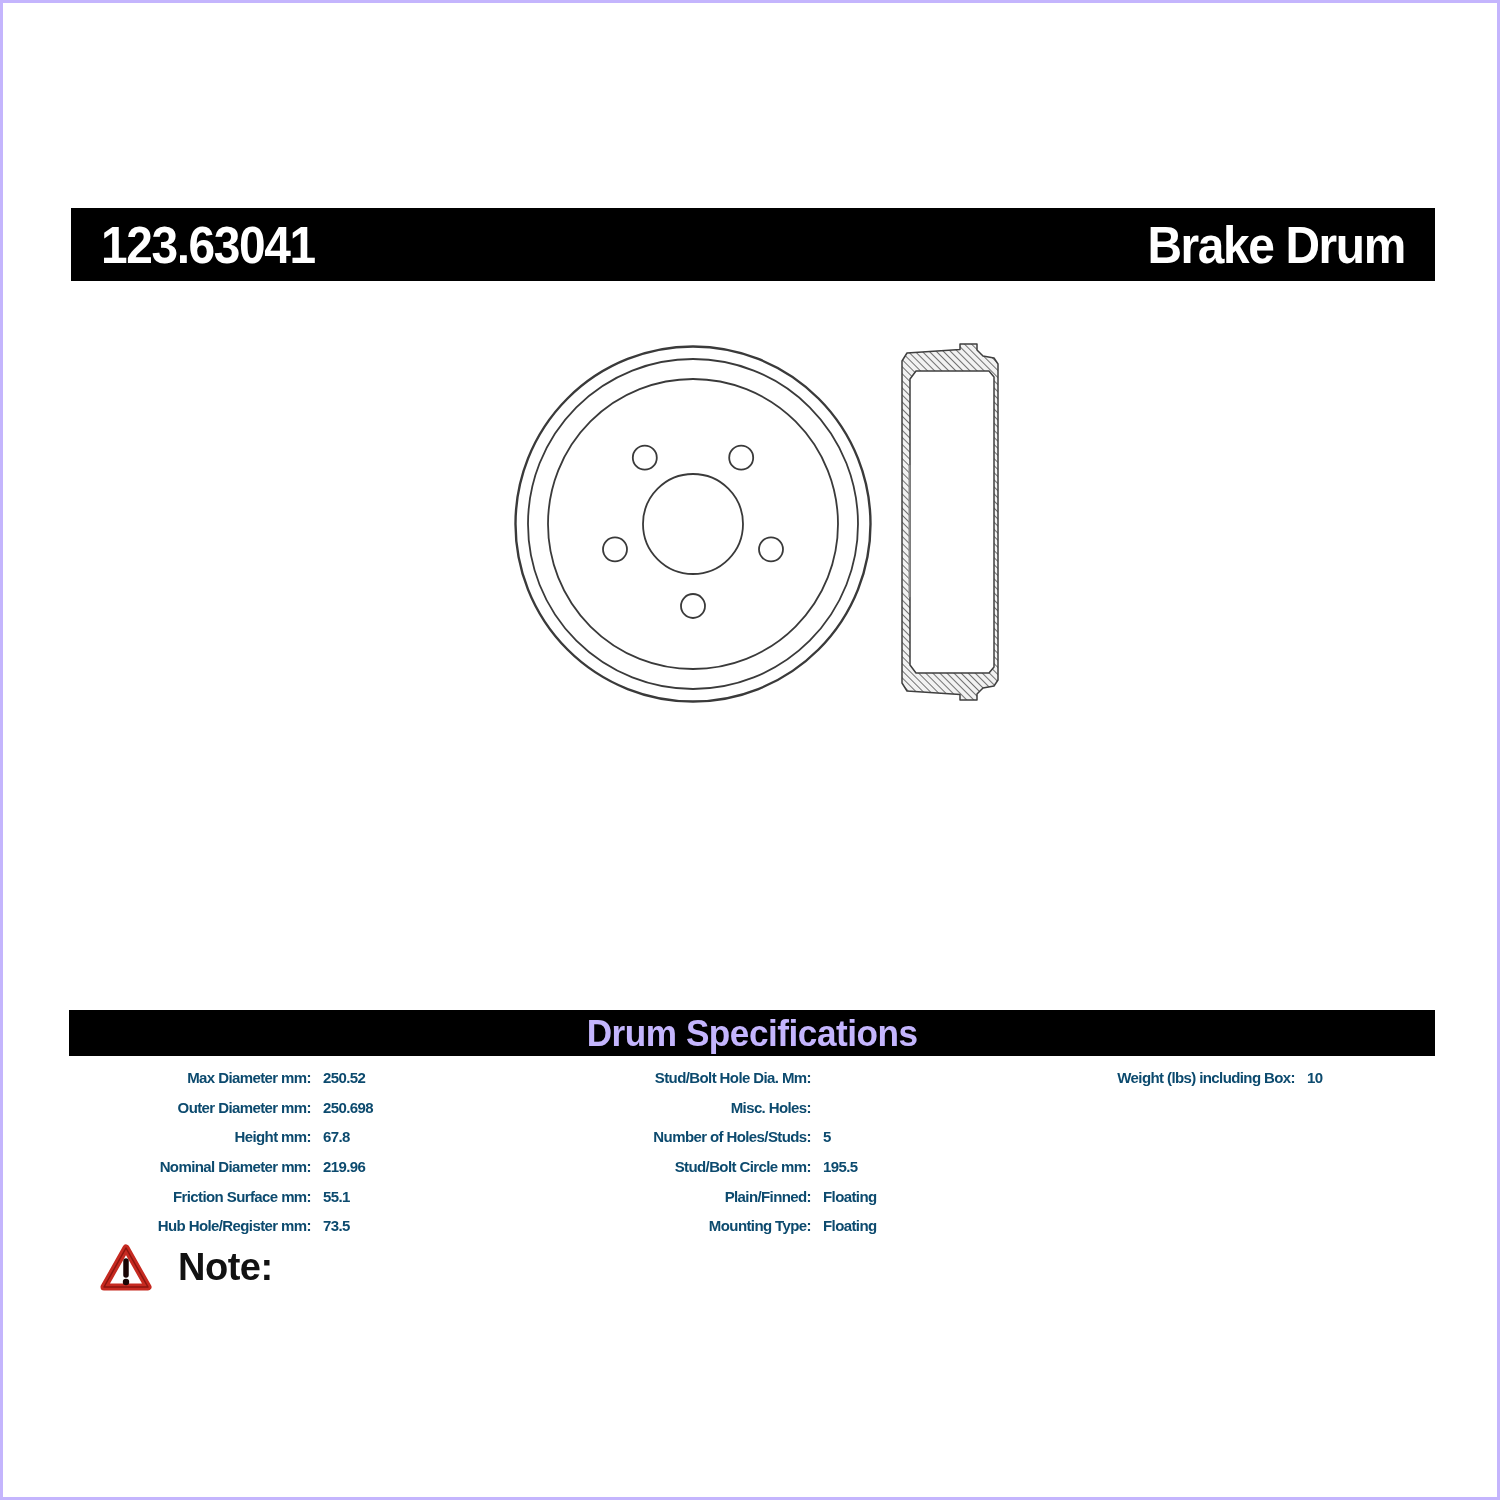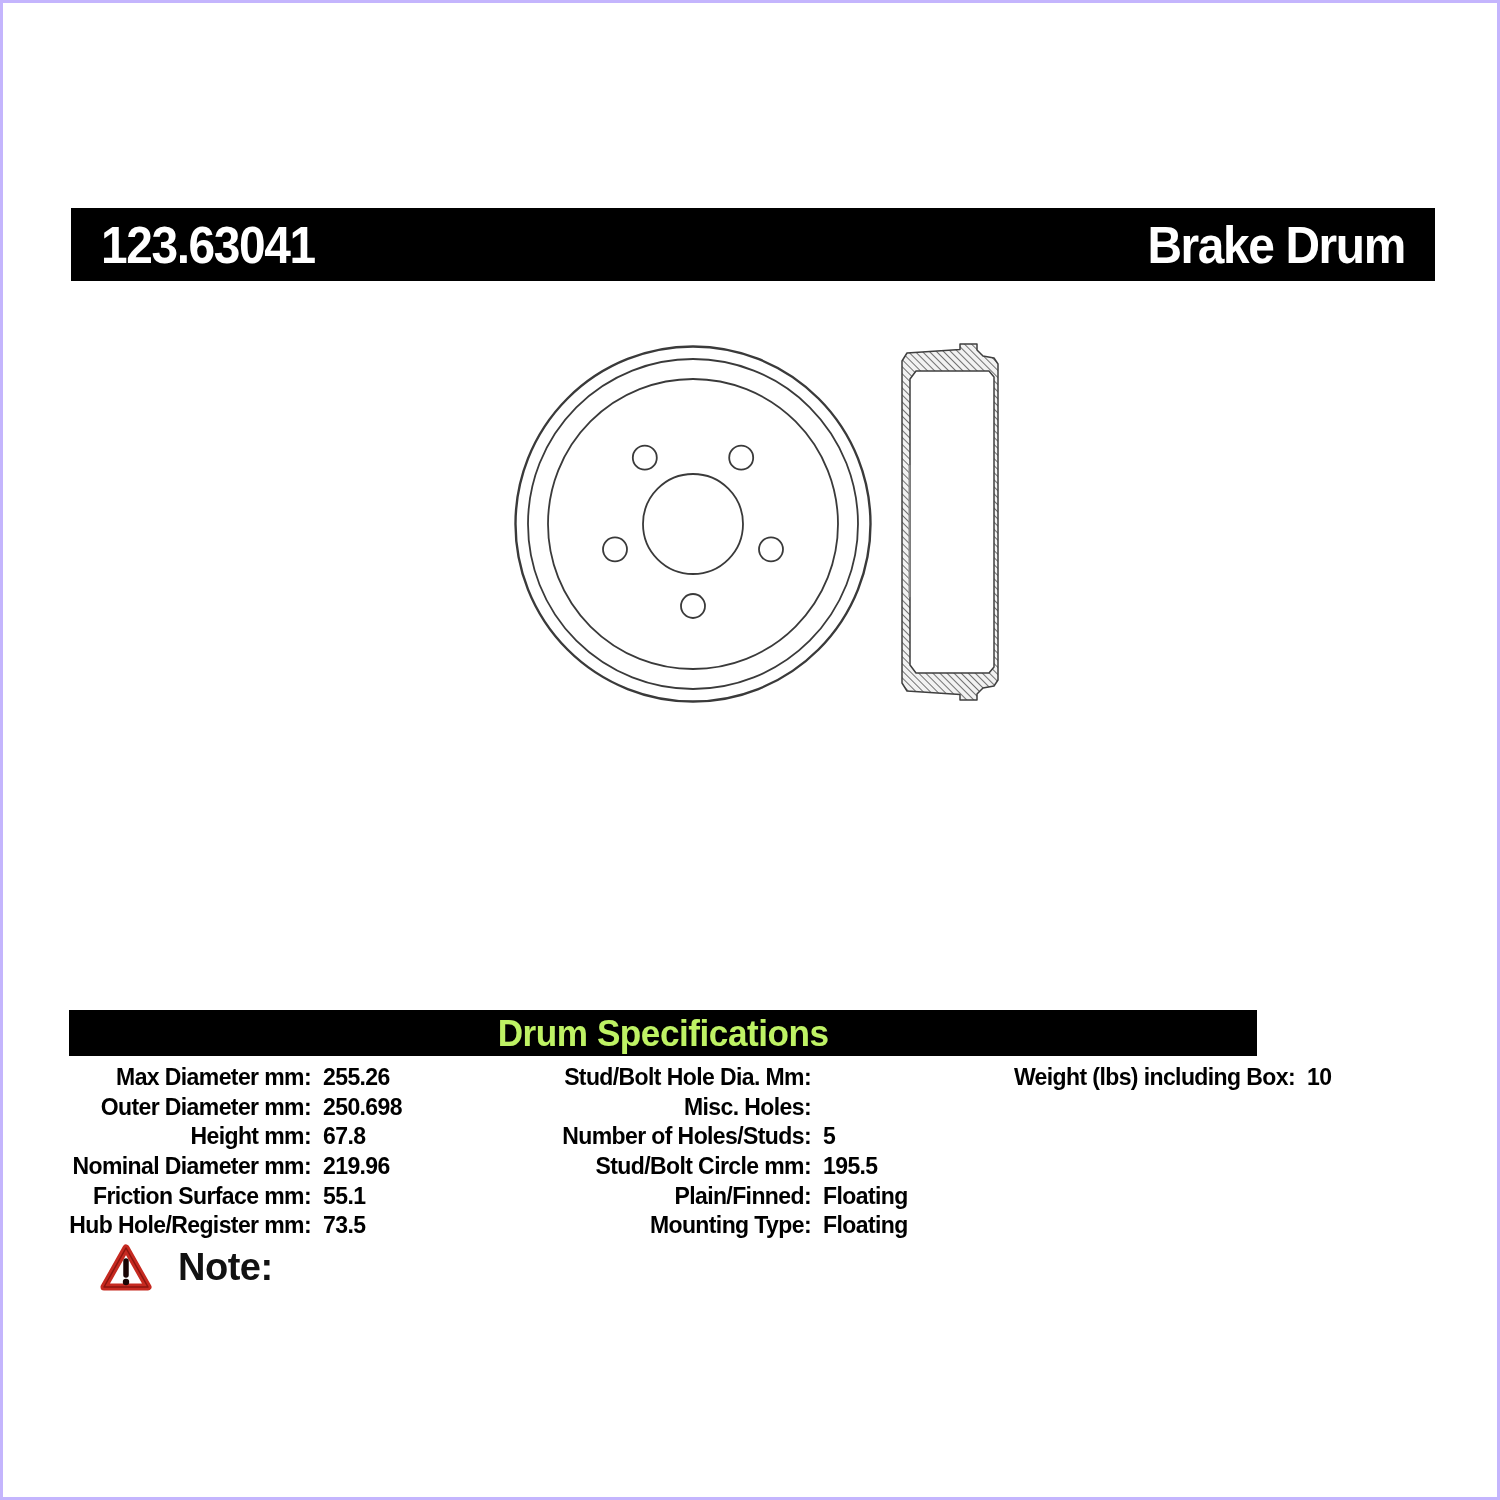--- a/index.html
+++ b/index.html
@@ -23,34 +23,34 @@
     font-size:52px;font-weight:bold;letter-spacing:-1.5px;
     white-space:nowrap;line-height:1;
     transform:scaleX(0.92);
   }
   .header-bar .hdr-left{transform-origin:left center;}
   .header-bar .hdr-right{transform-origin:right center;}
   
   .drawing{position:absolute;left:480px;top:320px;width:540px;height:400px;}
   
   .spec-bar{
-    position:absolute;left:66px;top:1007px;width:1188px;height:46px;
-    background:#000000;color:#bef264;
+    position:absolute;left:66px;top:1007px;width:1366px;height:46px;
+    background:#000000;color:#c4b5fd;
     display:flex;align-items:center;justify-content:center;
   }
   .spec-bar .spec-title{
     font-size:37px;font-weight:bold;letter-spacing:-0.5px;line-height:1;
     transform:scaleX(0.95);white-space:nowrap;
   }
   .spec-col{position:absolute;top:1060px;}
   .spec-row{display:grid;height:29.7px;line-height:29.7px;}
   .spec-col .spec-row{grid-template-columns:268px 1fr;column-gap:12px;}
   .spec-col.col-3 .spec-row{grid-template-columns:296px 1fr;}
   .spec-label,.spec-value{
-    font-size:23px;font-weight:bold;color:#000000;
+    font-size:15px;font-weight:bold;color:#0c4a6e;
     letter-spacing:-0.6px;white-space:nowrap;
   }
   .spec-label{text-align:right;}
   .spec-value{text-align:left;}
   .col-1{left:40px;width:460px;}
   .col-2{left:540px;width:460px;}
   .col-3{left:996px;width:460px;}
   
   .note-row{position:absolute;left:97px;top:1239px;height:50px;display:flex;align-items:center;}
   .warning-wrap{width:52px;height:49px;}
@@ -99,21 +99,21 @@
     </g>
   </svg>
 
   <div class="spec-bar">
     <div class="spec-title">Drum Specifications</div>
   </div>
 
   <div class="spec-col col-1">
     <div class="spec-row">
       <span class="spec-label">Max Diameter mm:</span>
-      <span class="spec-value">255.26</span>
+      <span class="spec-value">250.52</span>
     </div>
     <div class="spec-row">
       <span class="spec-label">Outer Diameter mm:</span>
       <span class="spec-value">250.698</span>
     </div>
     <div class="spec-row">
       <span class="spec-label">Height mm:</span>
       <span class="spec-value">67.8</span>
     </div>
     <div class="spec-row">

